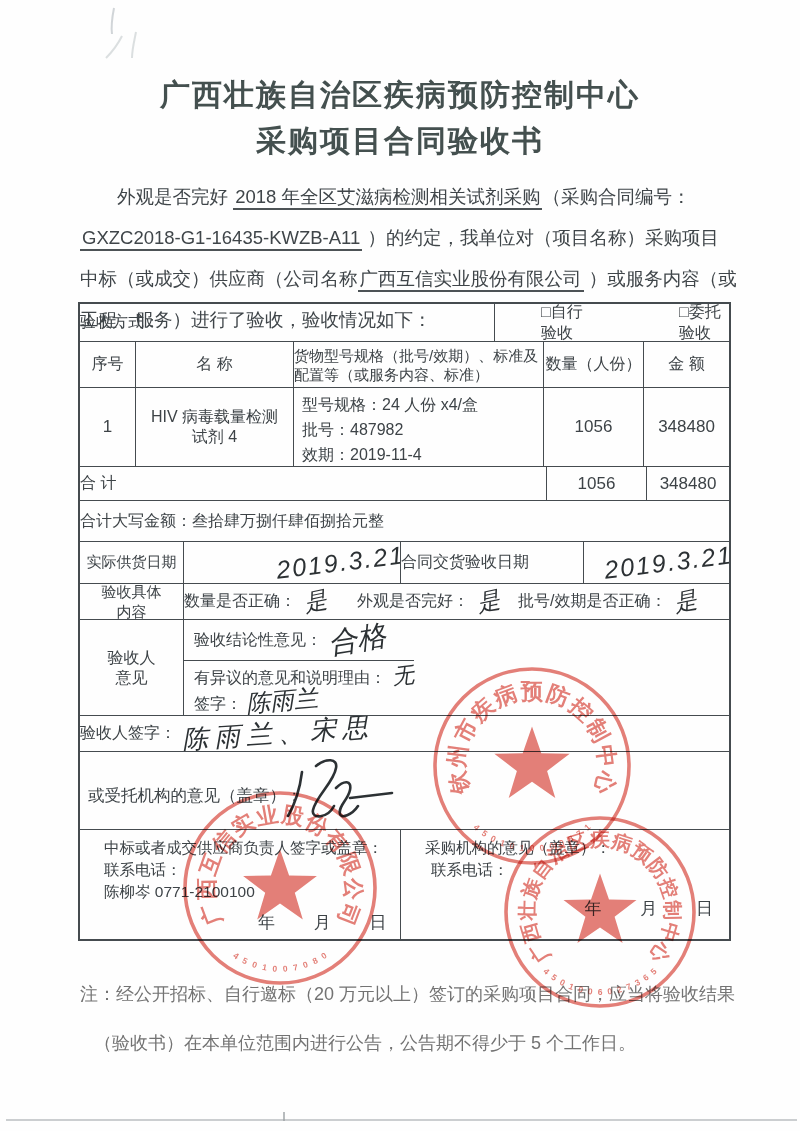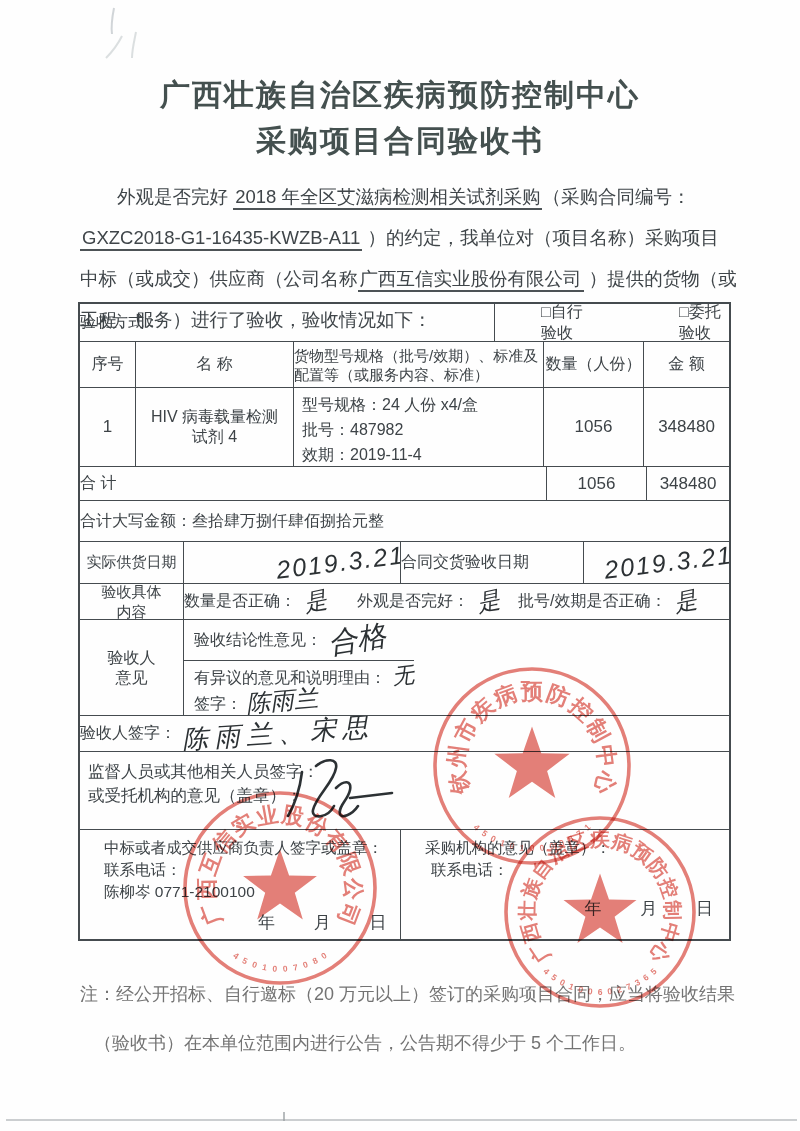--- a/index.html
+++ b/index.html
@@ -99,21 +99,21 @@
   </div>
 
   <div class="intro">
     <div class="line indent">
       <span>外观是否完好 </span><span class="u">2018 年全区艾滋病检测相关试剂采购</span><span>（采购合同编号：</span>
     </div>
     <div class="line">
       <span class="u">GXZC2018-G1-16435-KWZB-A11</span><span> ）的约定，我单位对（项目名称）采购项目</span>
     </div>
     <div class="line">
-      <span>中标（或成交）供应商（公司名称</span><span class="u">广西互信实业股份有限公司</span><span> ）提供的货物（或</span>
+      <span>中标（或成交）供应商（公司名称</span><span class="u">广西互信实业股份有限公司</span><span> ）或服务内容（或</span>
     </div>
     <div class="line">
       <span>工程、服务）进行了验收，验收情况如下：</span>
     </div>
   </div>
 
   <div class="vtable">
 
     <div class="r hA">
       <div class="c pad8" style="width:414px">验收方式：</div>
@@ -219,21 +219,21 @@
     <div class="r hI">
       <div class="c fl pad8">
         <span>验收人签字：</span>
         <span class="hand hand-names">陈雨兰、宋思</span>
       </div>
     </div>
 
     <div class="r hJ rowJ">
       <div class="c fl" style="align-items:flex-start">
         <span class="sup-label">
-          <span>监督人员或其他相关人员签字：</span><br>
+          <br>
           <span>或受托机构的意见（盖章）：</span>
         </span>
       </div>
       <svg class="scrawl" width="130" height="78">
         <path d="M36 14 C 46 6, 58 6, 56 16 C 54 30, 36 44, 33 58 C 31 68, 48 66, 54 54
                  M 22 20 C 20 36, 15 52, 8 64
                  M 56 36 C 64 28, 72 28, 70 38 C 68 48, 58 54, 60 62 C 61 67, 72 63, 78 54
                  M 70 46 L 112 41" stroke="#2c3134" stroke-width="2.6" fill="none" stroke-linecap="round"></path>
       </svg>
     </div>

